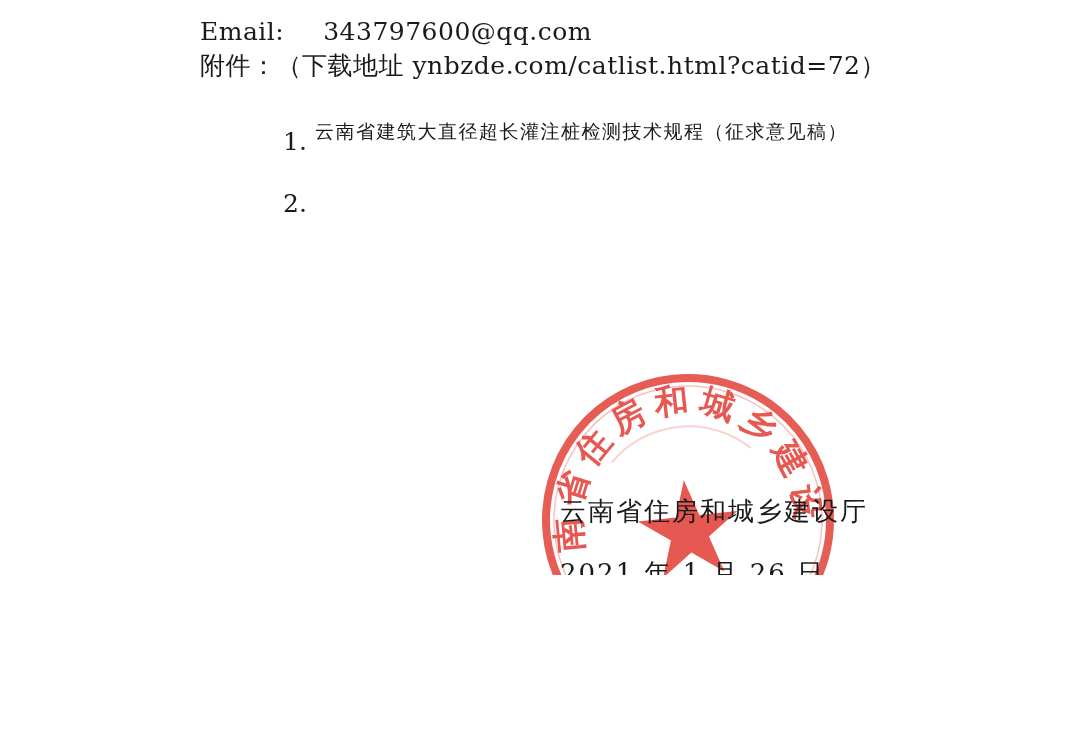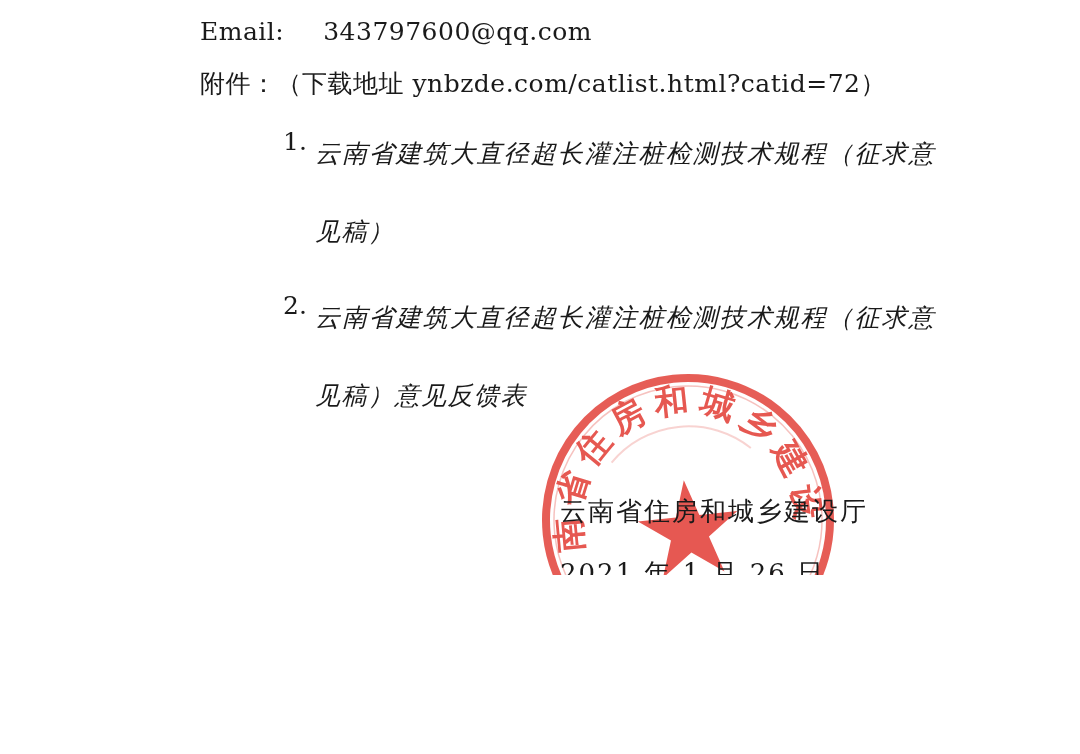--- a/index.html
+++ b/index.html
@@ -39,21 +39,21 @@
   .email-label {
     font-family: "DejaVu Serif", "Liberation Serif", serif;
   }
   .email-value {
     font-family: "DejaVu Serif", "Liberation Serif", serif;
   }
 
   .attach-line {
     position: absolute;
     left: 200px;
-    top: 60px;
+    top: 42px;
     font-family: "DejaVu Serif", "Liberation Serif", serif;
   }
 
   .attach-list {
     position: absolute;
     left: 283px;
     top: 115px;
     width: 700px;
   }
   .attach-item {
@@ -62,27 +62,26 @@
     margin-bottom: 8px;
   }
   .attach-num {
     font-size: 25px;
     line-height: 54px;
     width: 32px;
     flex: 0 0 32px;
     text-align: left;
   }
   .attach-text {
-    font-size: 25px;
-    line-height: 78px;
+    font-size: 19px;
+    line-height: 32px;
     letter-spacing: 1.5px;
     text-align: justify;
     text-justify: inter-ideograph;
     width: 620px;
-    font-style: italic;
   }
 
   
   .sign-block {
     position: absolute;
     left: 560px;
     top: 488px;
     width: 420px;
     text-align: left;
     z-index: 3;
@@ -131,21 +130,20 @@
 
     <div class="attach-list">
 
       <div class="attach-item">
         <div class="attach-num">1.</div>
         <div class="attach-text">云南省建筑大直径超长灌注桩检测技术规程（征求意见稿）</div>
       </div>
 
       <div class="attach-item">
         <div class="attach-num">2.</div>
-        <div class="attach-text">云南省建筑大直径超长灌注桩检测技术规程（征求意见稿）意见反馈表</div>
       </div>
 
     </div>
 
     <div class="seal">
       <svg width="300" height="300" viewBox="0 0 300 300" xmlns="http://www.w3.org/2000/svg">
         <defs>
           <path id="sealTopArc" d="M 42,150 A 108,108 0 0 1 258,150"></path>
           <path id="sealBottomArc" d="M 58,150 A 92,92 0 0 0 242,150"></path>
         </defs>

